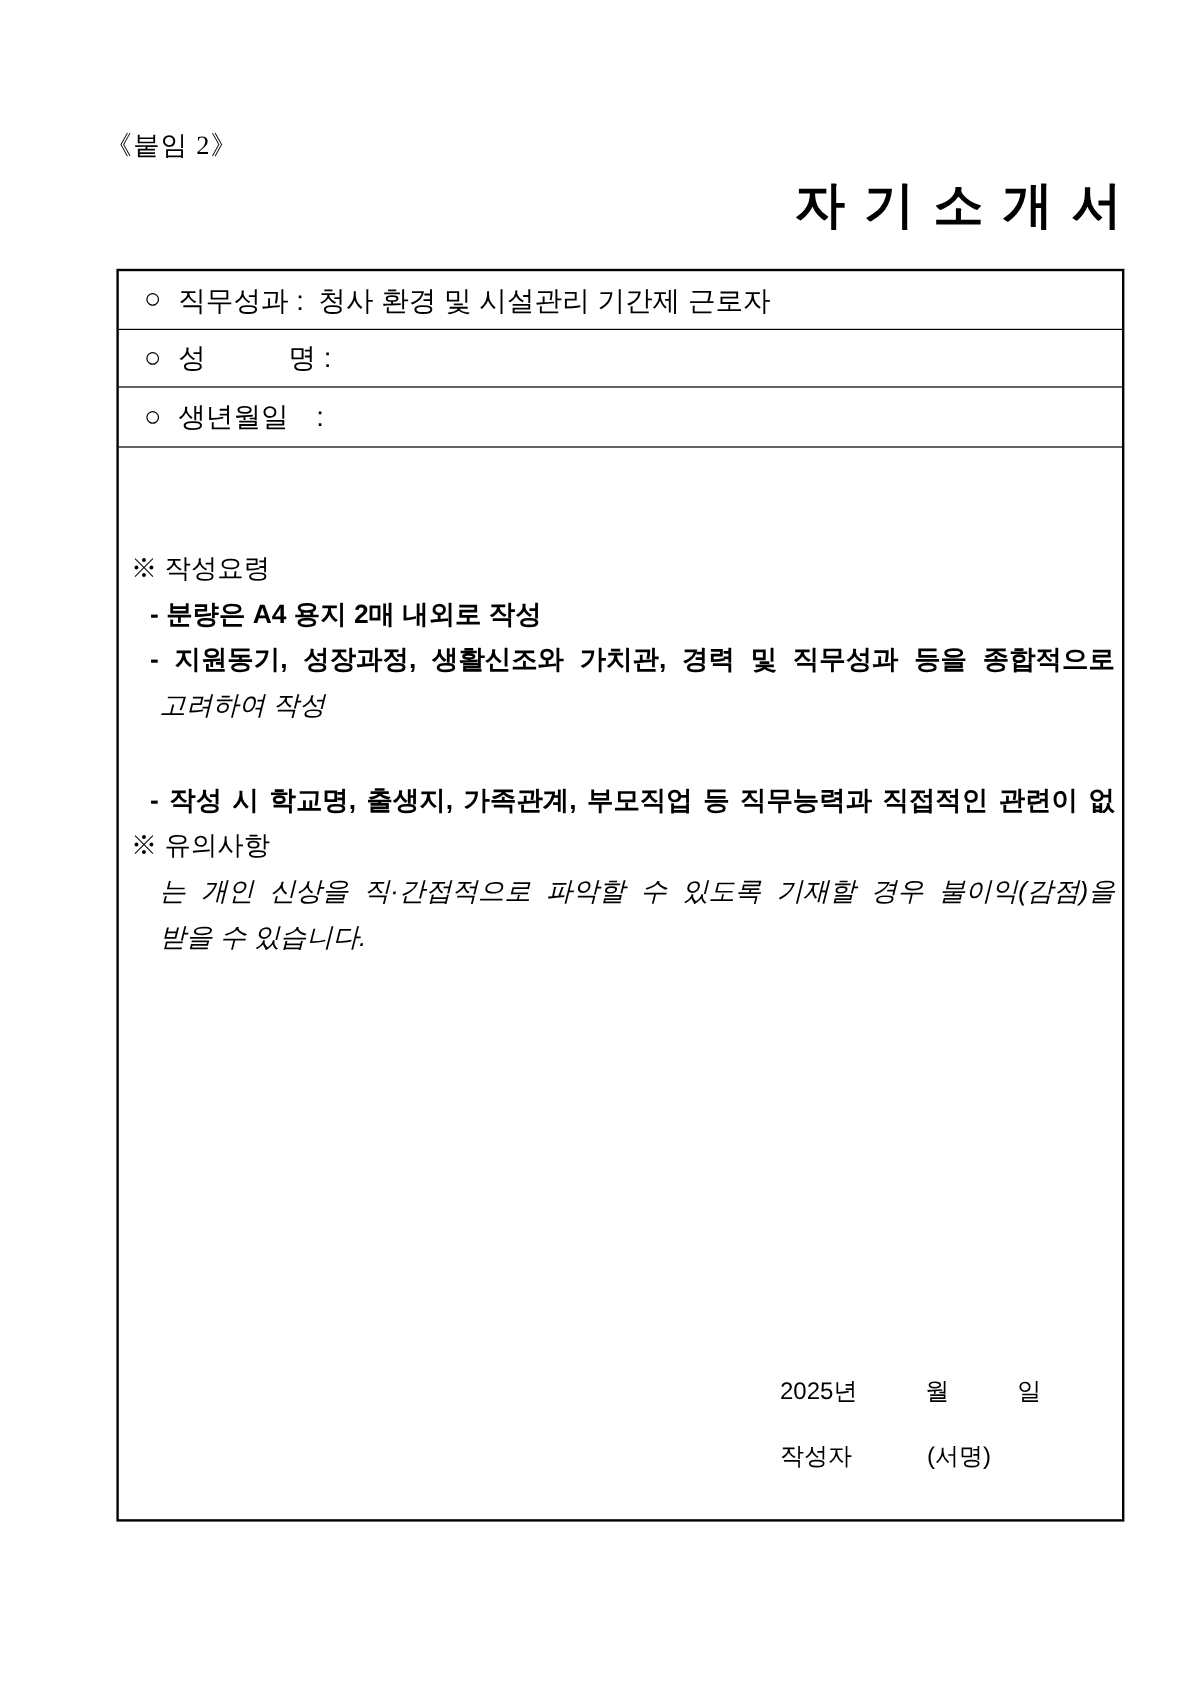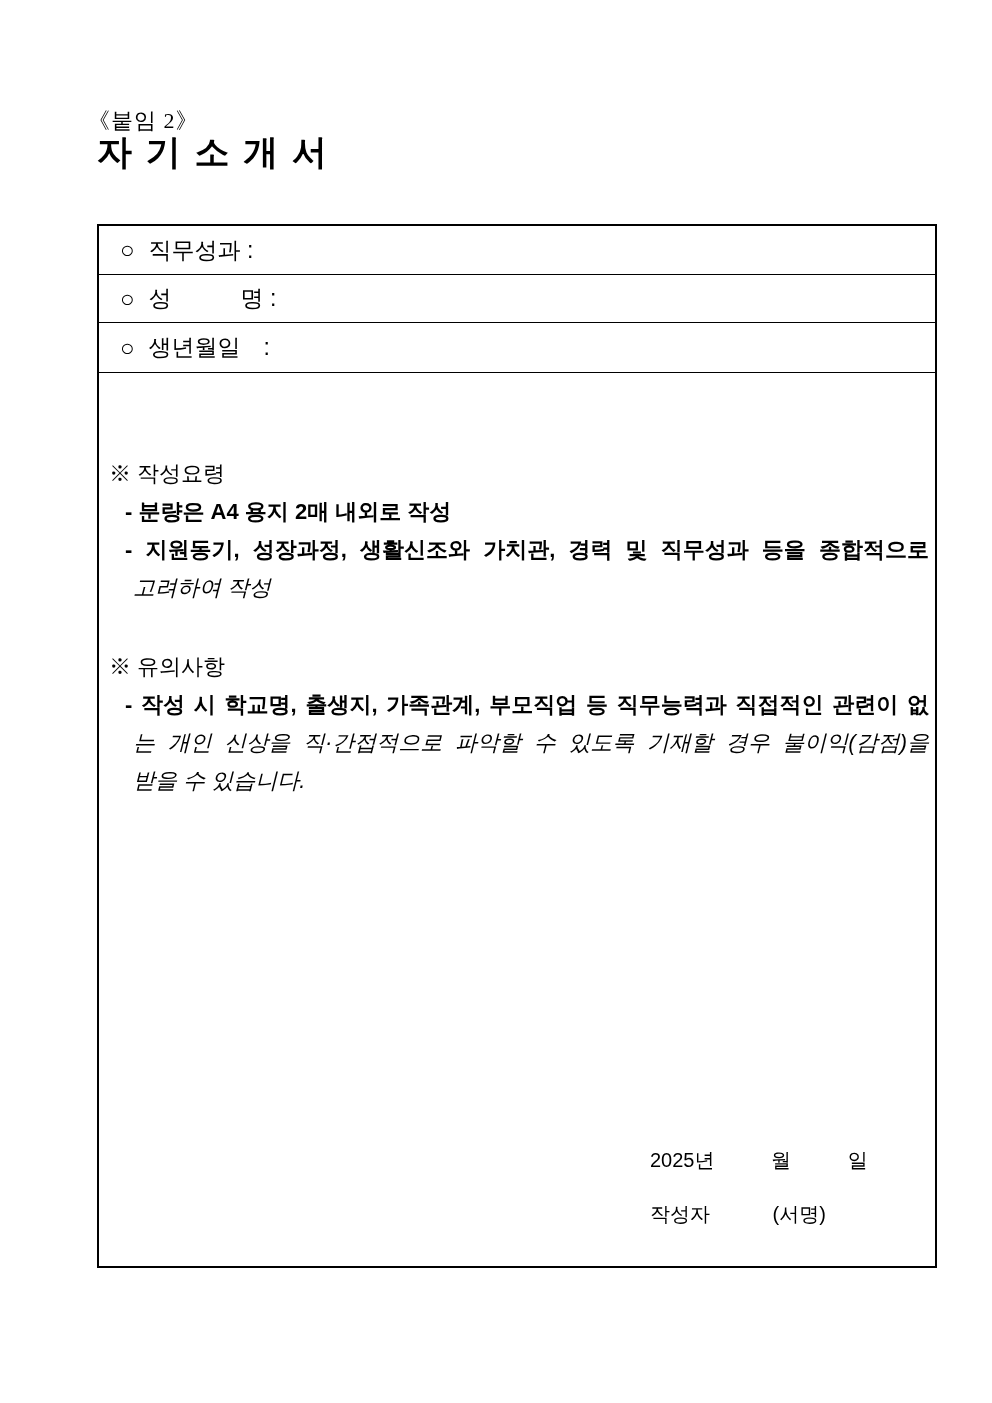--- a/index.html
+++ b/index.html
@@ -19,24 +19,24 @@
     position: absolute;
     left: 88px;
     top: 106px;
     font-family: "Liberation Serif", serif;
     font-size: 22px;
     letter-spacing: 1px;
   }
   .page-title {
     position: absolute;
     left: 97px;
-    top: 129px;
+    top: 143px;
     width: 840px;
-    text-align: left;
-    font-size: 35px;
+    text-align: right;
+    font-size: 42px;
     font-weight: 800;
     letter-spacing: 2px;
     white-space: pre;
   }
   .form-table {
     position: absolute;
     left: 97px;
     top: 224px;
     width: 840px;
     height: 1044px;
@@ -96,20 +96,21 @@
 
 <div class="attachment-label">《붙임 2》</div>
 
 <div class="page-title">자 기 소 개 서</div>
 
 <div class="form-table">
 
   <div class="form-row r1">
     <span class="circle-icon">○</span>
     <span class="row-label">직무성과 :</span>
+    <span class="row-value">청사 환경 및 시설관리 기간제 근로자</span>
   </div>
 
   <div class="form-row r2">
     <span class="circle-icon">○</span>
     <span class="row-label">성　　　명 :</span>
     <span class="row-value"></span>
   </div>
 
   <div class="form-row r3">
     <span class="circle-icon">○</span>
@@ -120,22 +121,22 @@
   <div class="form-body">
 
     <div class="note-section guide">
       <div class="note-line h">※ 작성요령</div>
       <div class="note-line b">- 분량은 A4 용지 2매 내외로 작성</div>
       <div class="note-line b just">- 지원동기, 성장과정, 생활신조와 가치관, 경력 및 직무성과 등을 종합적으로</div>
       <div class="note-line c">고려하여 작성</div>
     </div>
 
     <div class="note-section notice">
+      <div class="note-line b just">- 작성 시 학교명, 출생지, 가족관계, 부모직업 등 직무능력과 직접적인 관련이 없</div>
       <div class="note-line h">※ 유의사항</div>
-      <div class="note-line b just">- 작성 시 학교명, 출생지, 가족관계, 부모직업 등 직무능력과 직접적인 관련이 없</div>
       <div class="note-line c just">는 개인 신상을 직·간접적으로 파악할 수 있도록 기재할 경우 불이익(감점)을</div>
       <div class="note-line c">받을 수 있습니다.</div>
     </div>
 
     <div class="form-footer">
       <div class="footer-line date-line">
         <span class="year-label">2025년</span>
         <span class="month-label">월</span>
         <span class="day-label">일</span>
       </div>

